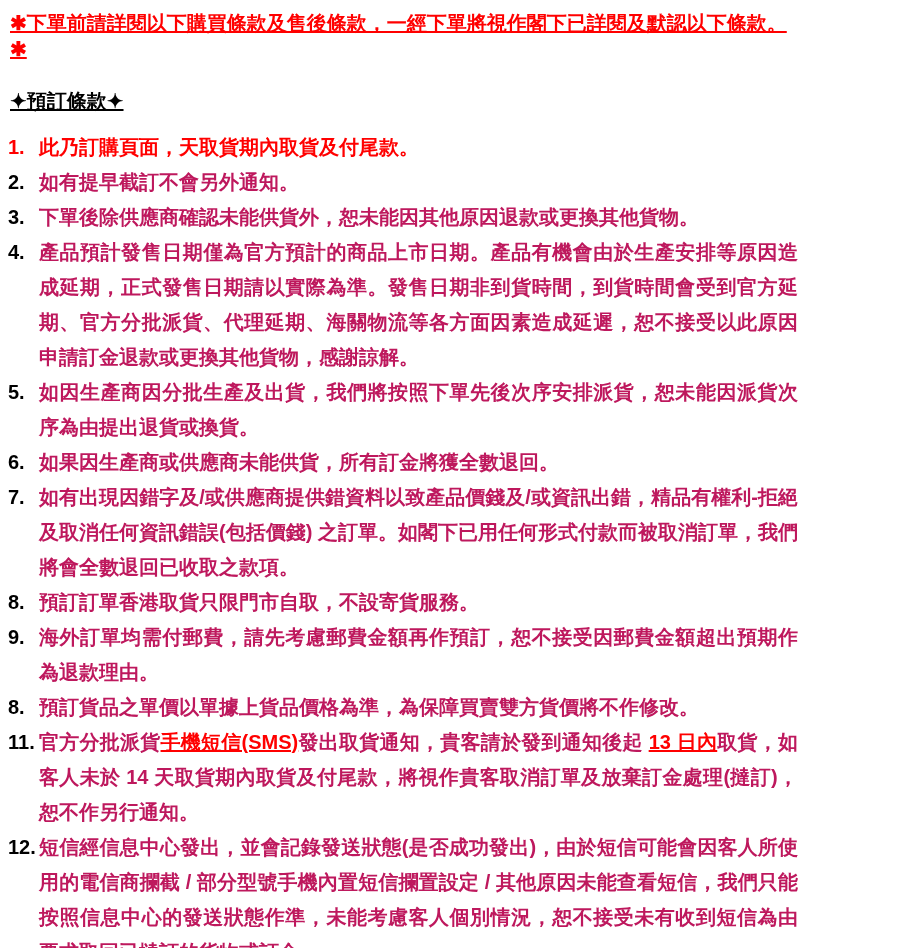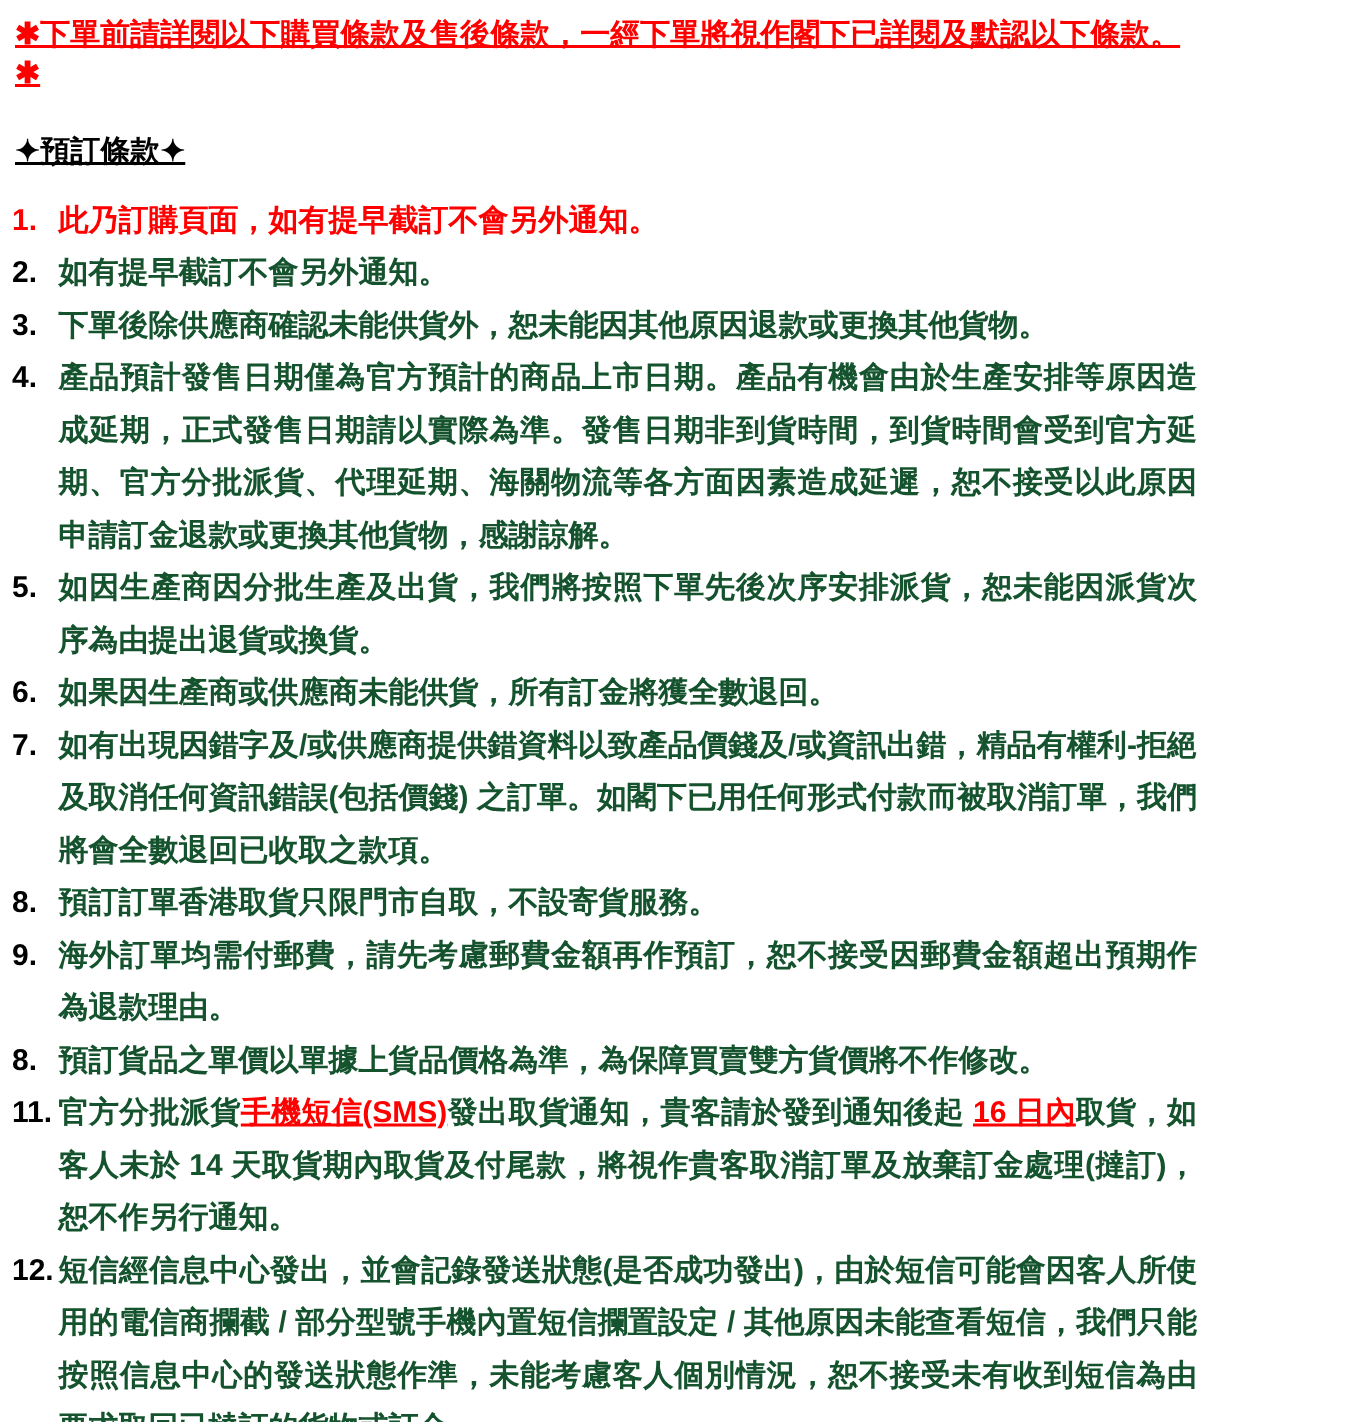--- a/index.html
+++ b/index.html
@@ -46,21 +46,21 @@
     flex: none;
     width: 31px;
     text-align: left;
   }
   .term-num.red { color: #ff0000; }
   .term-text {
     flex: 1;
     text-align: justify;
     text-justify: inter-ideograph;
   }
-  .seg-normal { color: #14532d; margin-top: 28px; }
+  .seg-normal { color: #be185d; margin-top: 28px; }
   .seg-red { color: #ff0000; }
   .seg-red-underline {
     color: #ff0000;
     text-decoration: underline;
   }
   .seg-link {
     color: #0000ee;
     text-decoration: underline;
     cursor: pointer;
     font-weight: normal;
@@ -70,21 +70,21 @@
 <body>
 
 <div class="page">
   <div class="title">✱下單前請詳閱以下購買條款及售後條款，一經下單將視作閣下已詳閱及默認以下條款。✱</div>
 
   <div class="section-heading">✦預訂條款✦</div>
 
   <div class="terms">
       <div class="term-row">
         <span class="term-num red">1.</span>
-        <span class="term-text"><span class="seg-red">此乃訂購頁面，如有提早截訂不會另外通知。</span></span>
+        <span class="term-text"><span class="seg-red">此乃訂購頁面，天取貨期內取貨及付尾款。</span></span>
       </div>
       <div class="term-row">
         <span class="term-num">2.</span>
         <span class="term-text"><span class="seg-normal">如有提早截訂不會另外通知。</span></span>
       </div>
       <div class="term-row">
         <span class="term-num">3.</span>
         <span class="term-text"><span class="seg-normal">下單後除供應商確認未能供貨外，恕未能因其他原因退款或更換其他貨物。</span></span>
       </div>
       <div class="term-row">
@@ -110,21 +110,21 @@
       <div class="term-row">
         <span class="term-num">9.</span>
         <span class="term-text"><span class="seg-normal">海外訂單均需付郵費，請先考慮郵費金額再作預訂，恕不接受因郵費金額超出預期作為退款理由。</span></span>
       </div>
       <div class="term-row">
         <span class="term-num">8.</span>
         <span class="term-text"><span class="seg-normal">預訂貨品之單價以單據上貨品價格為準，為保障買賣雙方貨價將不作修改。</span></span>
       </div>
       <div class="term-row">
         <span class="term-num">11.</span>
-        <span class="term-text"><span class="seg-normal">官方分批派貨</span><span class="seg-red-underline">手機短信(SMS)</span><span class="seg-normal">發出取貨通知，貴客請於發到通知後起 </span><span class="seg-red-underline">16 日內</span><span class="seg-normal">取貨，如客人未於 14 天取貨期內取貨及付尾款，將視作貴客取消訂單及放棄訂金處理(撻訂)，恕不作另行通知。</span></span>
+        <span class="term-text"><span class="seg-normal">官方分批派貨</span><span class="seg-red-underline">手機短信(SMS)</span><span class="seg-normal">發出取貨通知，貴客請於發到通知後起 </span><span class="seg-red-underline">13 日內</span><span class="seg-normal">取貨，如客人未於 14 天取貨期內取貨及付尾款，將視作貴客取消訂單及放棄訂金處理(撻訂)，恕不作另行通知。</span></span>
       </div>
       <div class="term-row">
         <span class="term-num">12.</span>
         <span class="term-text"><span class="seg-normal">短信經信息中心發出，並會記錄發送狀態(是否成功發出)，由於短信可能會因客人所使用的電信商攔截 / 部分型號手機內置短信攔置設定 / 其他原因未能查看短信，我們只能按照信息中心的發送狀態作準，未能考慮客人個別情況，恕不接受未有收到短信為由要求取回已撻訂的貨物或訂金。</span></span>
       </div>
       <div class="term-row">
         <span class="term-num">13.</span>
         <span class="term-text"><span class="seg-normal">有關更多網店購物詳情，請參閱 </span><a class="seg-link">網店購物須知</a><span class="seg-normal"> 。</span></span>
       </div>
     </div>

